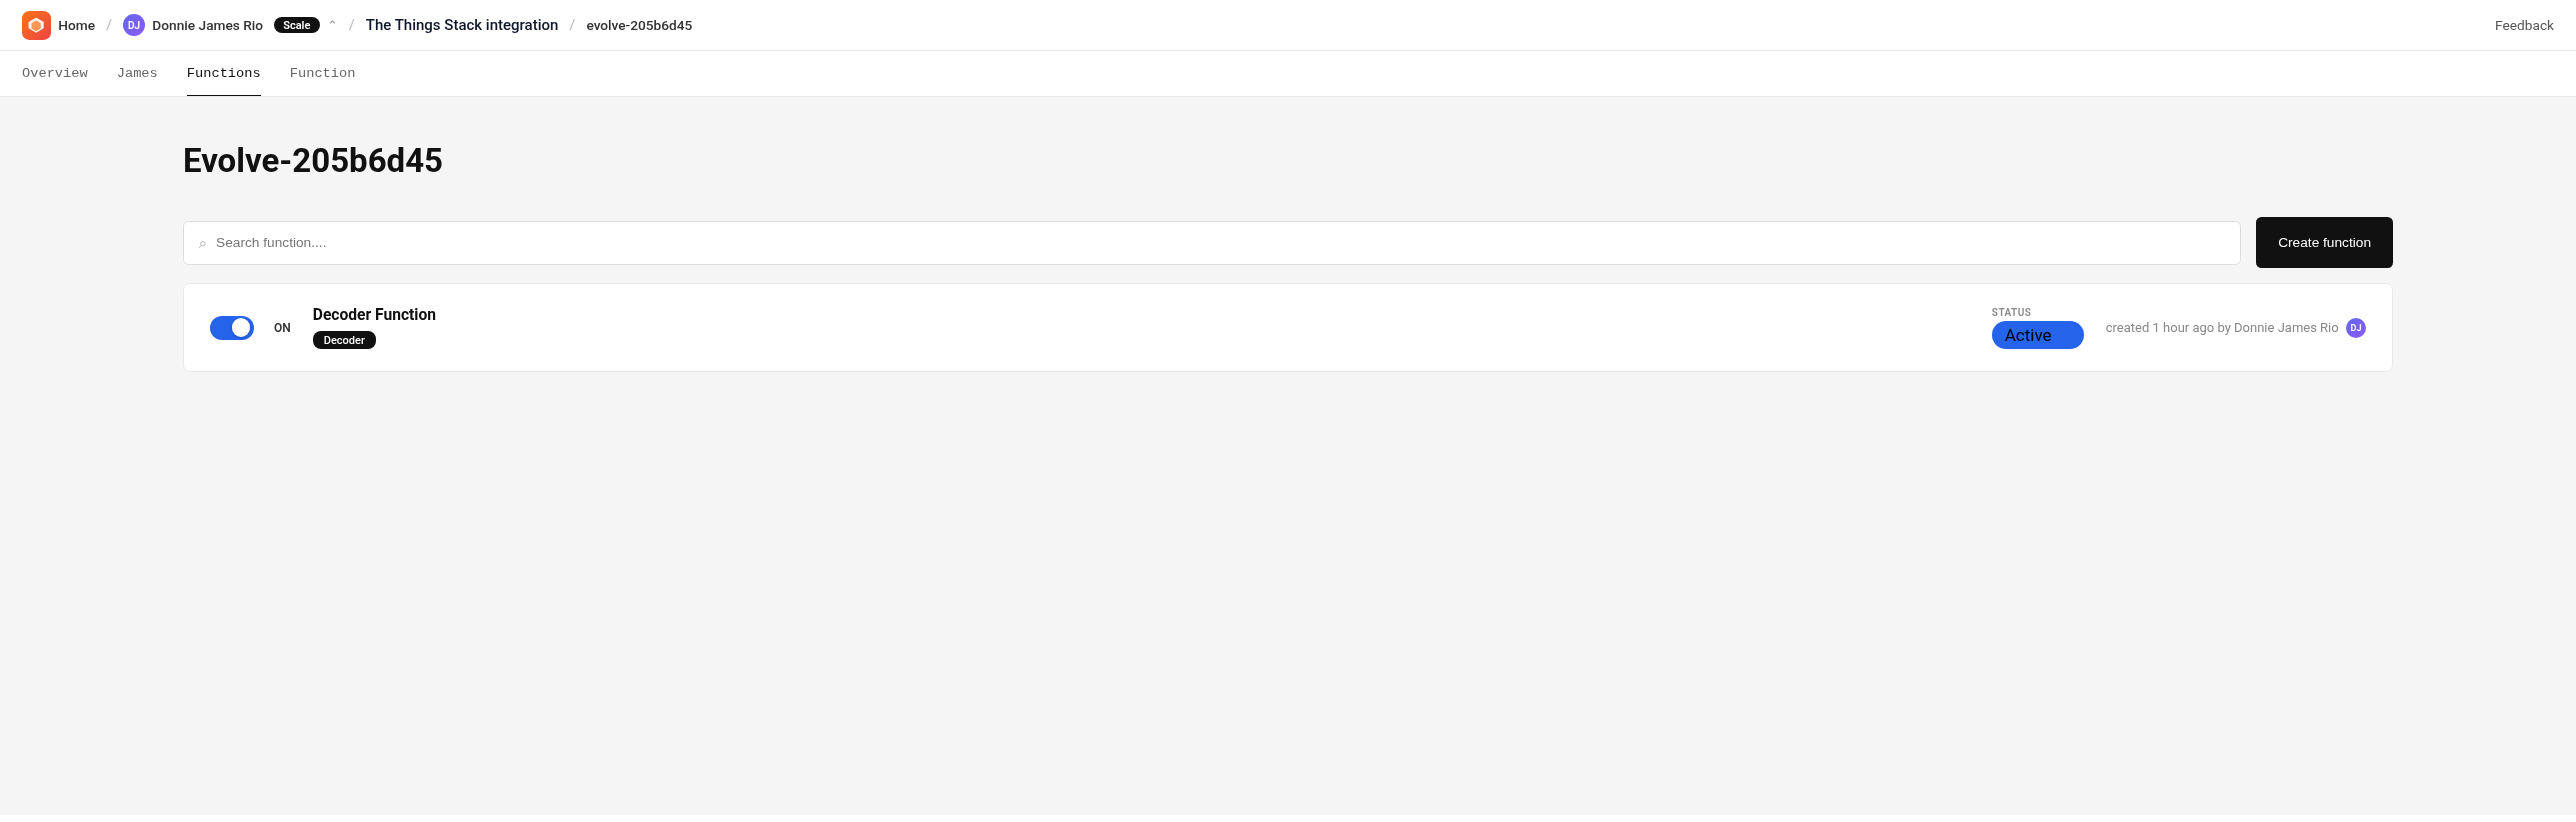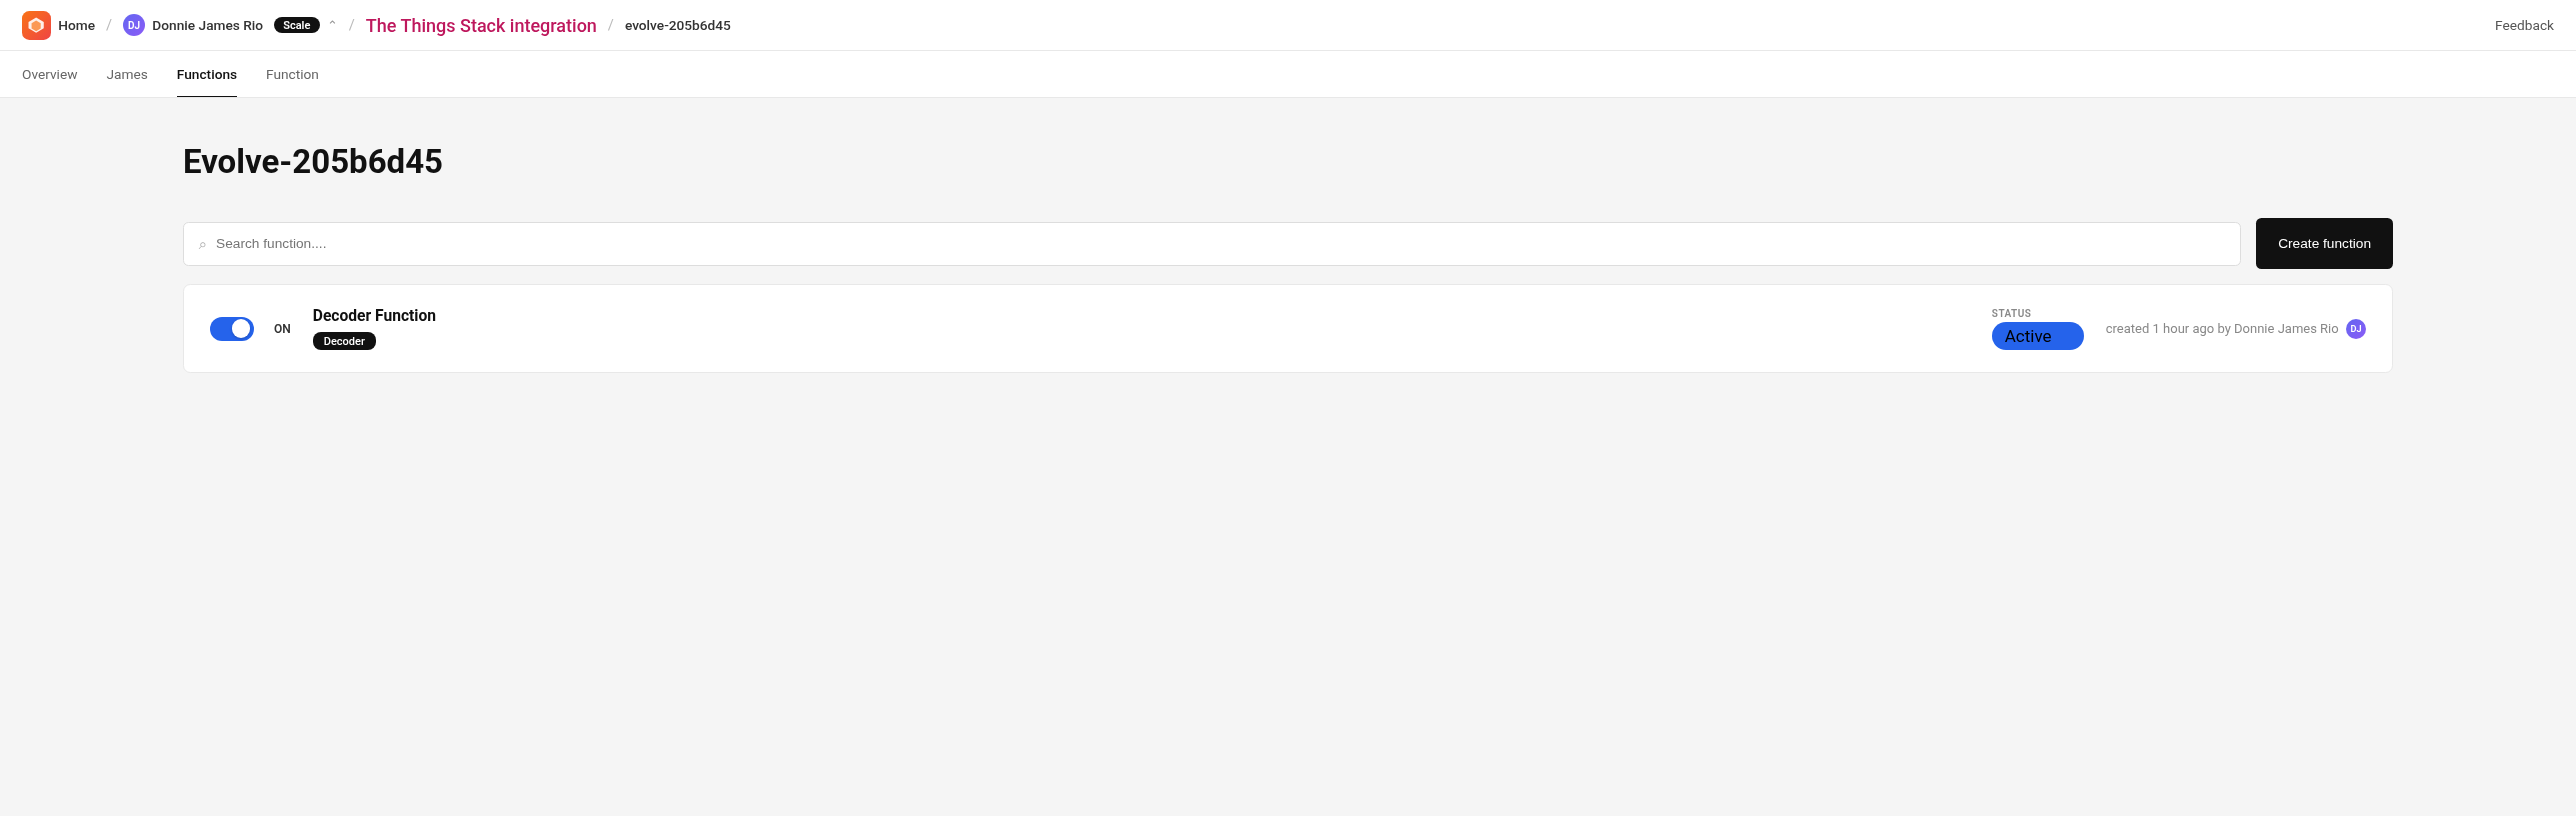--- a/index.html
+++ b/index.html
@@ -55,22 +55,22 @@
       padding: 1.8px 9.2px;
       border-radius: 915px;
       margin-left: 3.7px;
     }
     .topbar-chevron {
       color: #999;
       font-size: 13px;
       cursor: pointer;
     }
     .topbar-integration {
-      font-size: 18px;
-      color: #be185d;
+      font-size: 15px;
+      color: #0f172a;
       font-weight: 500;
       cursor: pointer;
     }
     .topbar-device {
       font-size: 13.7px;
       color: #333;
       font-weight: 500;
     }
     .topbar-feedback {
       margin-left: auto;
@@ -79,20 +79,21 @@
       cursor: pointer;
     }
 
     
     .tabs {
       display: flex;
       align-items: center;
       border-bottom: 0.9px solid #e8e8e8;
       padding: 0 22px;
       gap: 29px;
+      font-family: Liberation Mono, monospace;
     }
     .tab {
       font-size: 13.7px;
       color: #666;
       padding: 14.7px 0;
       cursor: pointer;
       border-bottom: 1.8px solid transparent;
       font-weight: 400;
     }
     .tab.active {

